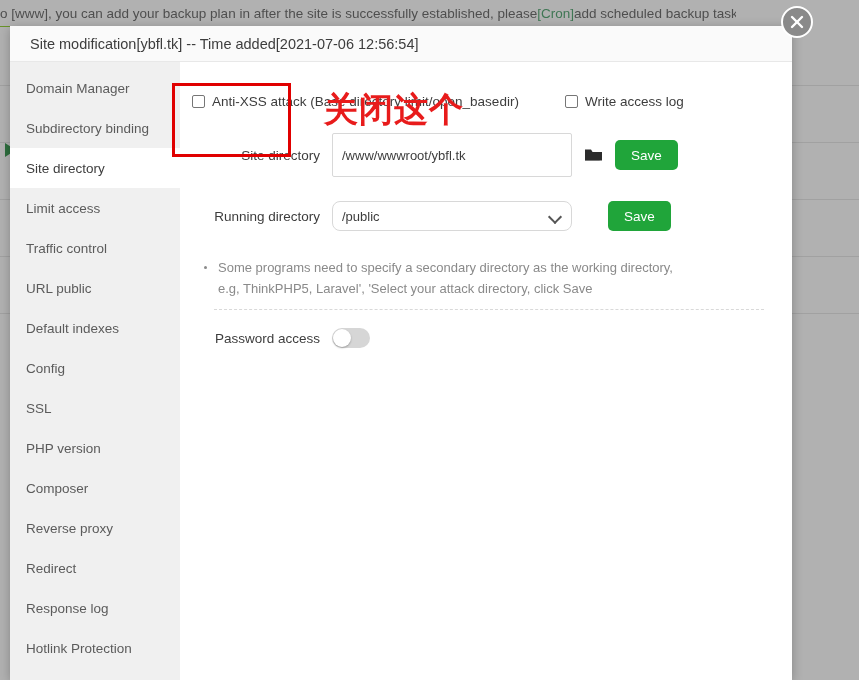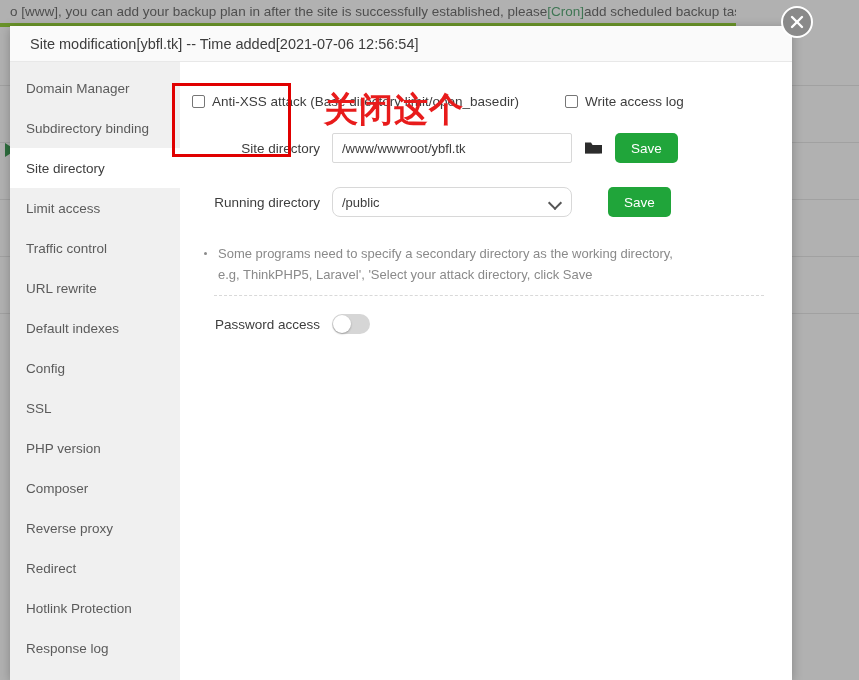--- a/index.html
+++ b/index.html
@@ -20,29 +20,29 @@
     position: absolute;
     inset: 0;
     background: #ffffff;
   }
   #bg-banner {
     position: absolute;
     left: 0; top: 0;
     width: 736px;
     height: 27px;
     background: #ffffff;
-    border-bottom: 4px solid #84cc16;
+    border-bottom: 1px solid #84cc16;
     box-sizing: border-box;
     display: flex;
     align-items: center;
     white-space: nowrap;
     overflow: hidden;
     font-size: 13.5px;
     color: #555555;
-    padding-left: 10px;
+    padding-left: 0;
   }
   #bg-banner .cron {
     color: #3c9a5f;
   }
   
   .bg-row {
     position: absolute;
     left: 0;
     width: 859px;
     border-bottom: 1px solid #e3e3e3;
@@ -176,21 +176,21 @@
   .field-label {
     width: 142px;
     text-align: right;
     font-size: 13.5px;
     color: #3d3d3d;
     padding-right: 12px;
     box-sizing: border-box;
   }
   .field-input {
     width: 240px;
-    height: 30px;
+    height: 44px;
     border: 1px solid #d8d8d8;
     border-radius: 2px;
     box-sizing: border-box;
     padding: 0 9px;
     font-family: "Liberation Sans", sans-serif;
     font-size: 13px;
     color: #3d3d3d;
     background: #fff;
     outline: none;
   }
@@ -395,21 +395,21 @@
       <div class="side-item active">
           <span>Site directory</span>
         </div>
       <div class="side-item">
           <span>Limit access</span>
         </div>
       <div class="side-item">
           <span>Traffic control</span>
         </div>
       <div class="side-item">
-          <span>URL rewrite</span>
+          <span>URL public</span>
         </div>
       <div class="side-item">
           <span>Default indexes</span>
         </div>
       <div class="side-item">
           <span>Config</span>
         </div>
       <div class="side-item">
           <span>SSL</span>
         </div>
@@ -419,24 +419,24 @@
       <div class="side-item">
           <span>Composer</span>
         </div>
       <div class="side-item">
           <span>Reverse proxy</span>
         </div>
       <div class="side-item">
           <span>Redirect</span>
         </div>
       <div class="side-item">
+          <span>Response log</span>
+        </div>
+      <div class="side-item">
           <span>Hotlink Protection</span>
-        </div>
-      <div class="side-item">
-          <span>Response log</span>
         </div>
     </div>
 
     <div id="modal-content">
 
       <div class="check-row">
         <label class="cbox-wrap">
           <span class="cbox"></span>
           <span class="cbox-label">Anti-XSS attack (Base directory limit/open_basedir)</span>
         </label>

